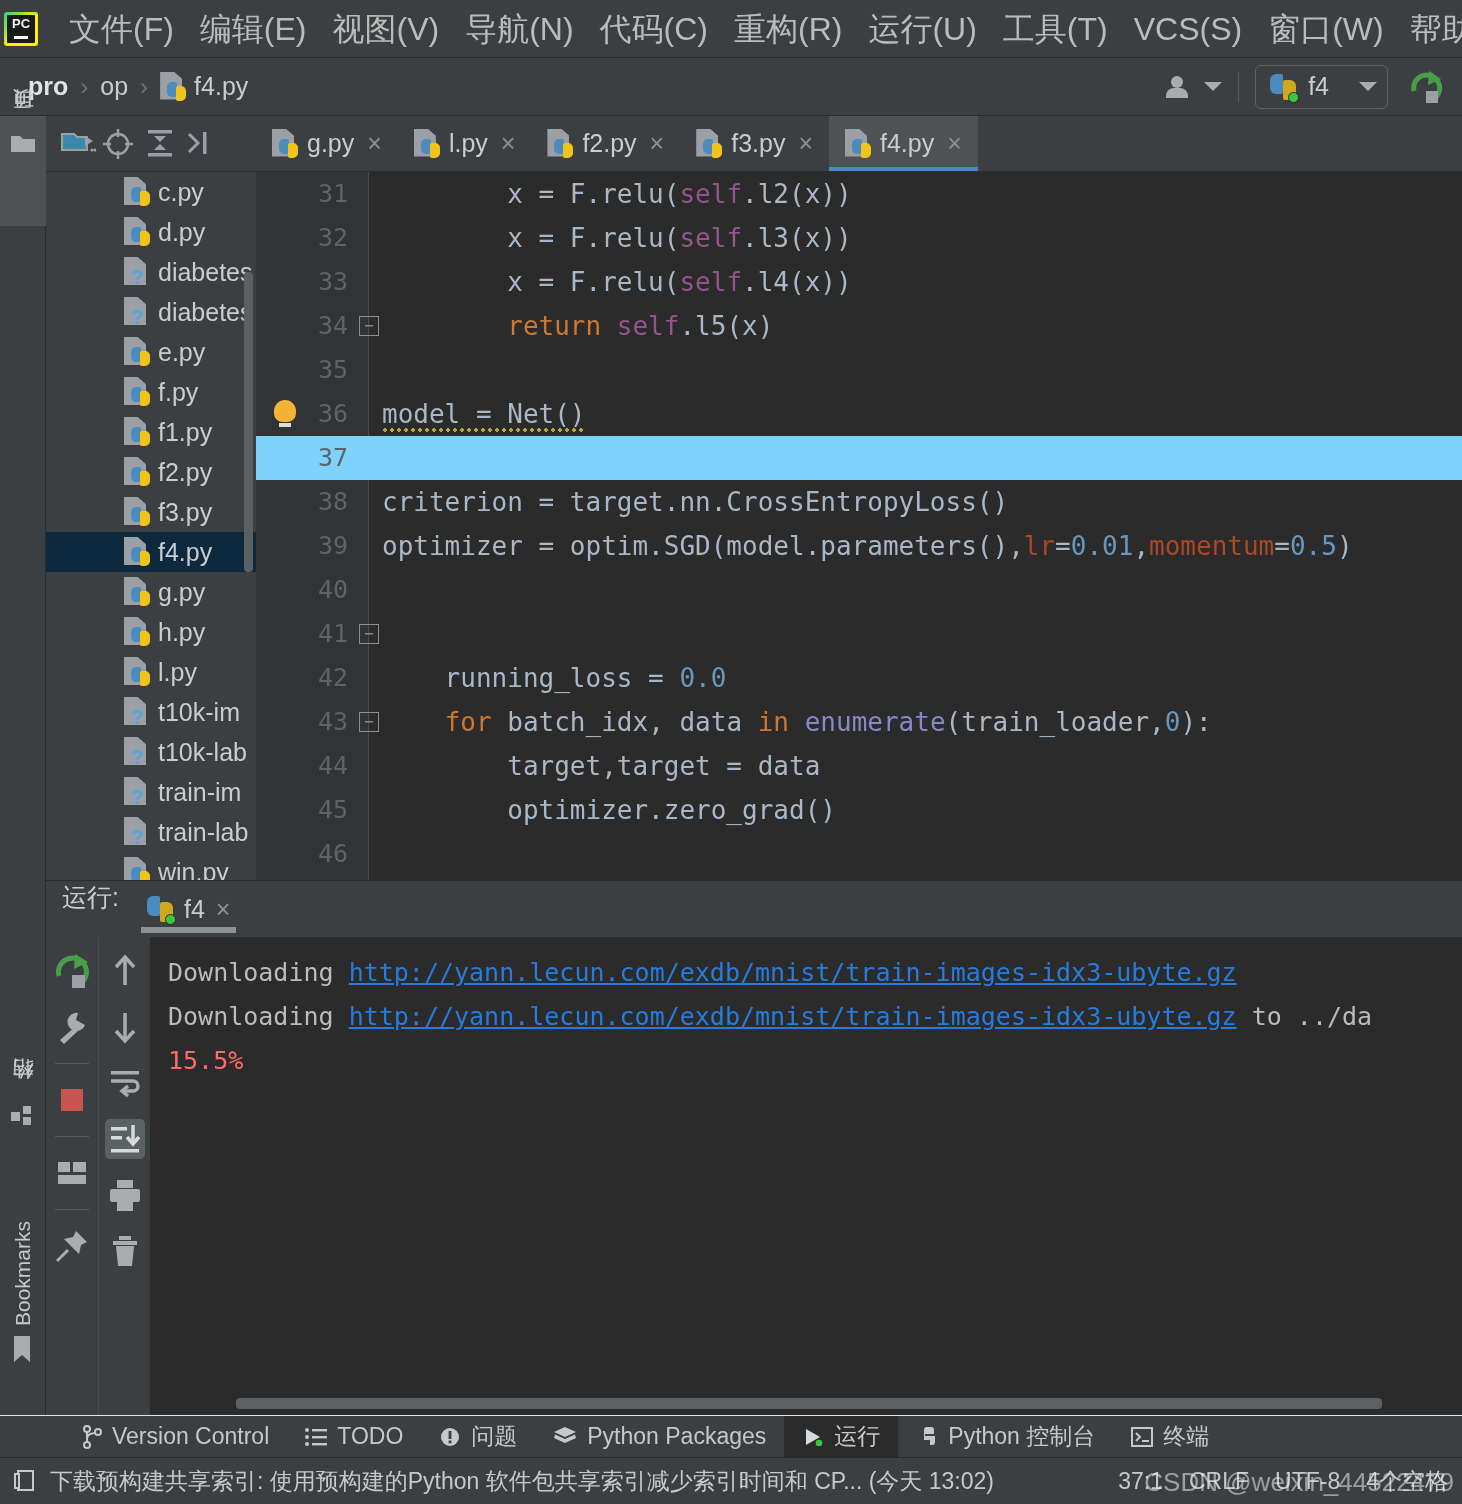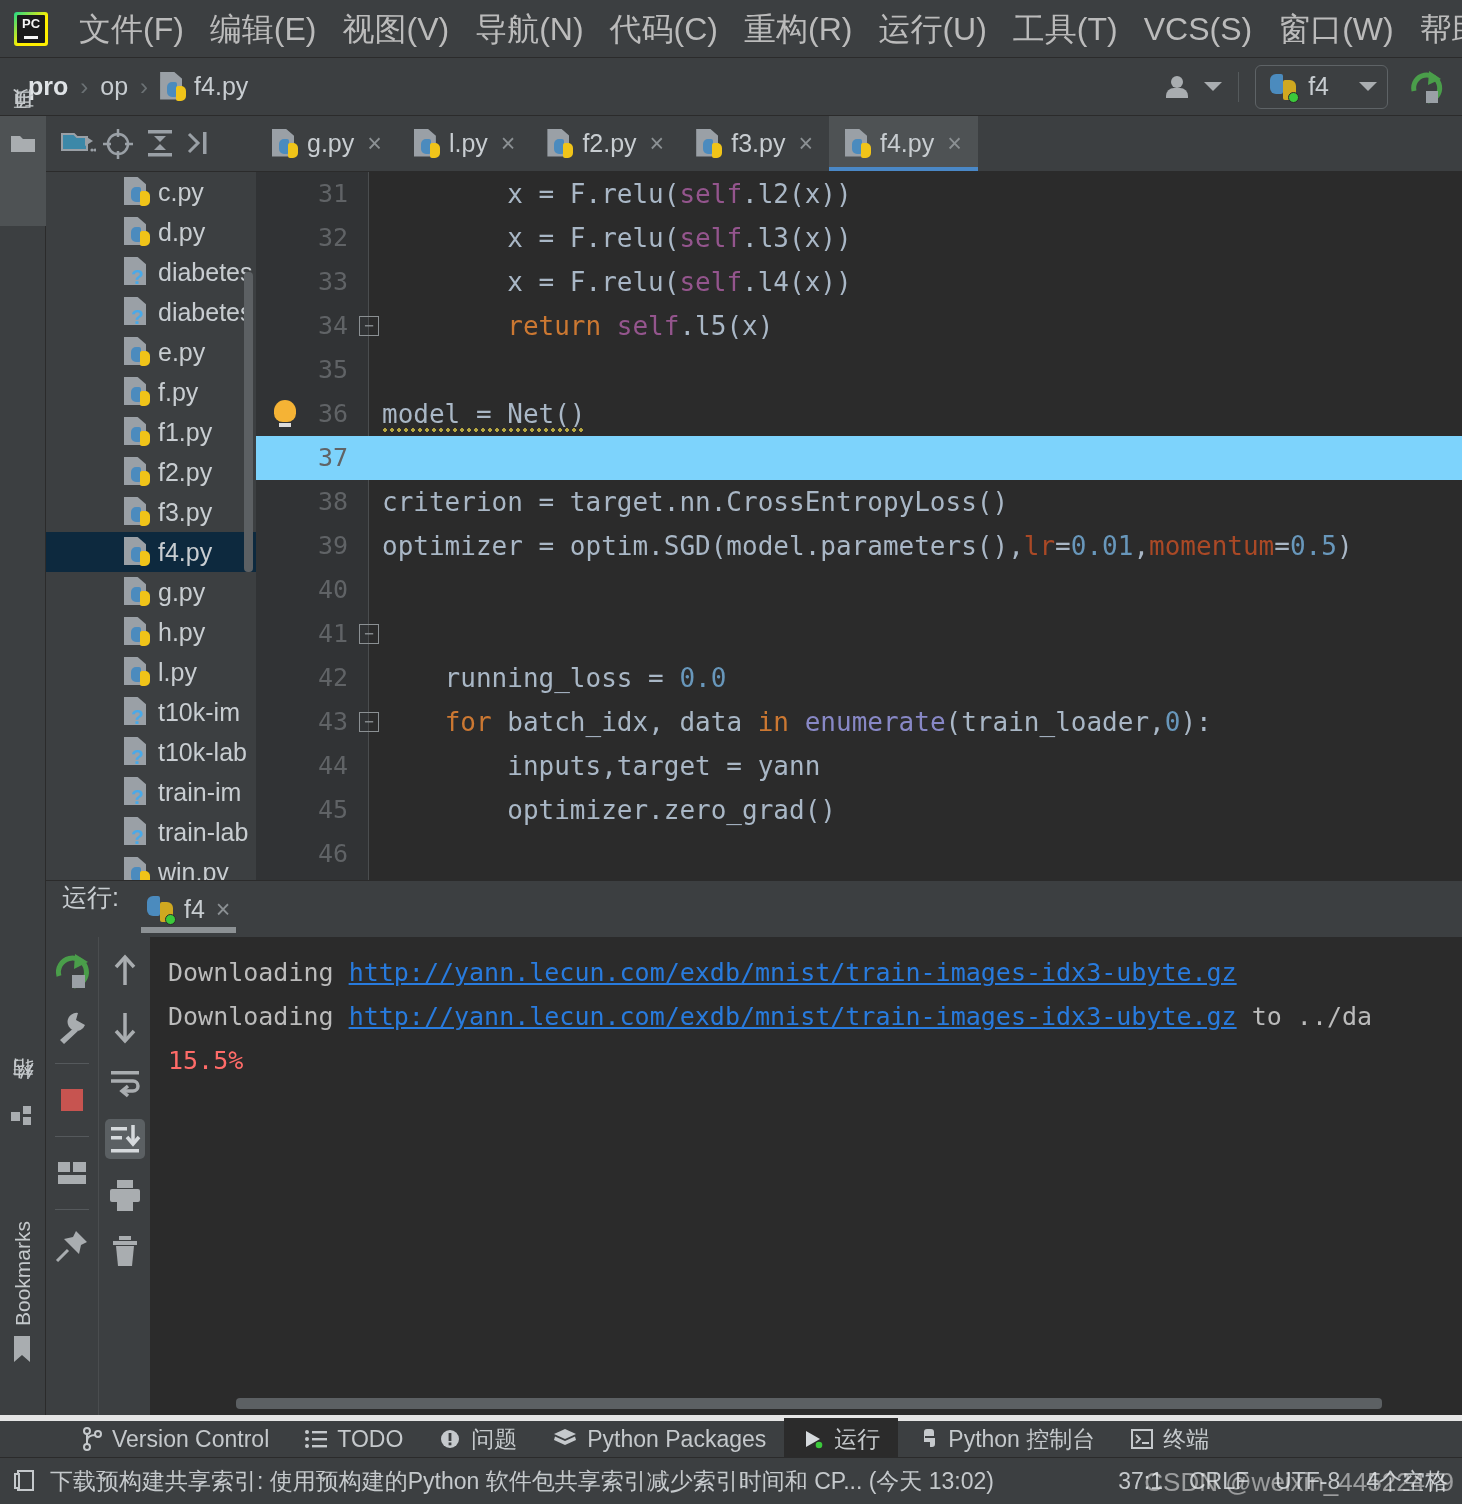--- a/index.html
+++ b/index.html
@@ -11,21 +11,21 @@
   }
   #app { position: relative; width: 1462px; height: 1504px; }
 
   
   .menubar {
     position: absolute; left: 0; top: 0; width: 1462px; height: 58px;
     background: #3c3f41; display: flex; align-items: center;
     border-bottom: 1px solid #2b2b2b;
   }
   .pc-logo {
-    width: 34px; height: 34px; margin-left: 14px; margin-right: 18px;
+    width: 34px; height: 34px; margin-left: 4px; margin-right: 18px;
     background: linear-gradient(135deg,#21d789 0%,#ffef00 55%,#ffef00 100%);
     border-radius: 3px; position: relative; flex: none;
   }
   .pc-logo i {
     position: absolute; left: 3px; top: 3px; right: 3px; bottom: 3px;
     background: #1a1a1a; border-radius: 1px; color: #f5f5f5;
     font-size: 13px; font-weight: bold; line-height: 14px;
     text-align: center; font-style: normal; padding-top: 2px;
   }
   .pc-logo i::after {
@@ -279,21 +279,21 @@
   .cline .err { color: #ff6b68; }
   .console-hscroll {
     position: absolute; left: 86px; right: 80px; bottom: 6px; height: 11px;
     background: #5c6063; border-radius: 4px;
   }
 
   
   .bottombar {
     position: absolute; left: 0; right: 0; bottom: 47px; height: 42px;
     background: #3c3f41; display: flex; align-items: center; gap: 0;
-    border-top: 6px solid #e5e5e5; padding-left: 64px;
+    border-top: 1px solid #e5e5e5; padding-left: 64px;
   }
   .bw-item {
     display: flex; align-items: center; gap: 10px; padding: 0 18px;
     height: 42px; color: #c5c9cc; font-size: 23px; white-space: nowrap;
   }
   .bw-item.active { background: #2b2b2b; }
 
   
   .statusbar {
     position: absolute; left: 0; right: 0; bottom: 0; height: 47px;
@@ -688,21 +688,21 @@
         <div class="codeline"><div class="lnum">34</div><div class="fold">−</div><div class="ctext">        <span class="kw">return</span> <span class="self">self</span>.l5(x)</div></div>
         <div class="codeline"><div class="lnum">35</div><div class="ctext"></div></div>
         <div class="codeline"><div class="lnum">36</div><div class="bulb"></div><div class="ctext"><span class="squig">model = Net()</span></div></div>
         <div class="codeline hl"><div class="lnum">37</div><div class="ctext"></div></div>
         <div class="codeline"><div class="lnum">38</div><div class="ctext">criterion = target.nn.CrossEntropyLoss()</div></div>
         <div class="codeline"><div class="lnum">39</div><div class="ctext">optimizer = optim.SGD(model.parameters(),<span class="kwarg">lr</span>=<span class="num">0.01</span>,<span class="kwarg">momentum</span>=<span class="num">0.5</span>)</div></div>
         <div class="codeline"><div class="lnum">40</div><div class="ctext"></div></div>
         <div class="codeline"><div class="lnum">41</div><div class="fold">−</div></div>
         <div class="codeline"><div class="lnum">42</div><div class="ctext">    running_loss = <span class="num">0.0</span></div></div>
         <div class="codeline"><div class="lnum">43</div><div class="fold">−</div><div class="ctext">    <span class="kw">for</span> batch_idx, data <span class="kw">in</span> <span class="builtin">enumerate</span>(train_loader,<span class="num">0</span>):</div></div>
-        <div class="codeline"><div class="lnum">44</div><div class="ctext">        inputs,target = yann</div></div>
+        <div class="codeline"><div class="lnum">44</div><div class="ctext">        target,target = data</div></div>
         <div class="codeline"><div class="lnum">45</div><div class="ctext">        optimizer.zero_grad()</div></div>
         <div class="codeline"><div class="lnum">46</div><div class="ctext"></div></div>
       </div>
     <div class="ed-hscroll"></div>
   </div>
 
   <div class="runpanel">
     <div class="run-header">
       <div class="lbl">运行:</div>
       <div class="run-tab">

